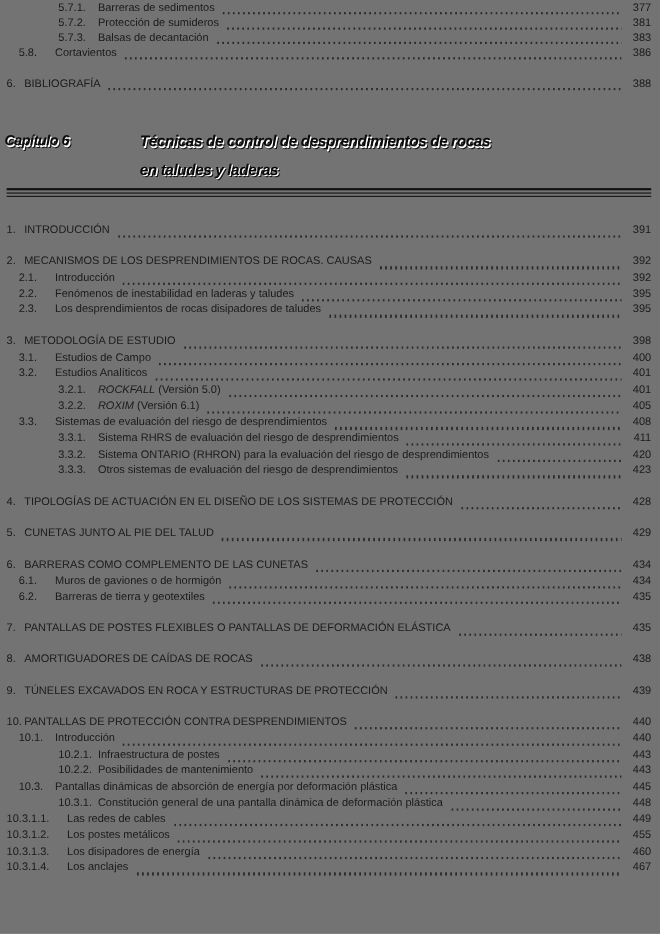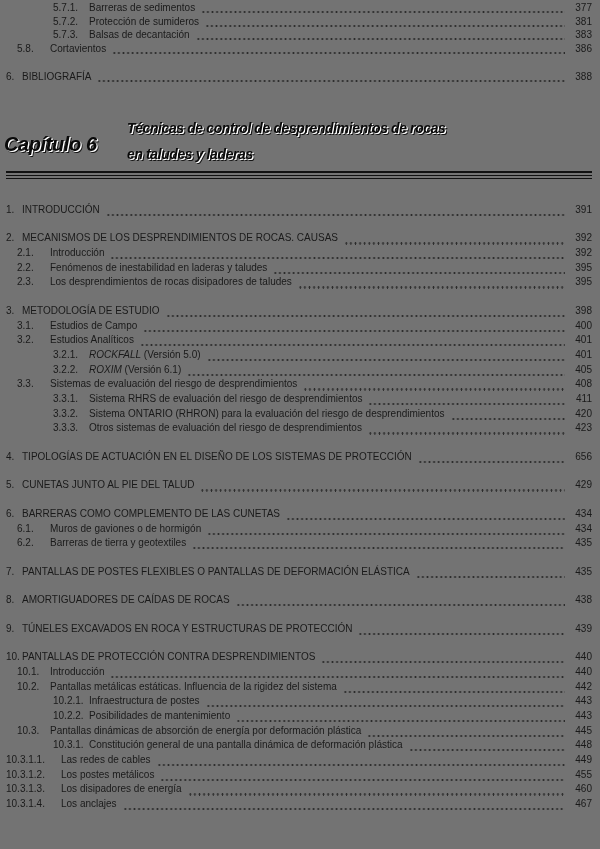--- a/index.html
+++ b/index.html
@@ -50,25 +50,24 @@
   .display {
     font-weight:bold;
     font-style:italic;
     letter-spacing:-0.4px;
     color:#0a0a0a;
     text-shadow:1.2px 1.2px 0 #ffffff, 2.1px 2.1px 0 #151515;
   }
   .chap-label {
     flex:none;
     width:123px;
-    font-size:20px;
+    font-size:13px;
     line-height:26px;
     margin-left:-2px;
     white-space:nowrap;
-    margin-top:16px;
   }
   .chap-title {
     font-size:14px;
     line-height:26px;
     white-space:nowrap;
   }
   .rule {
     margin-top:4px;
     height:4.5px;
     border-top:2.5px solid #111;
@@ -214,21 +213,21 @@
       <div class="row lvl3">
         <span class="num">3.3.3.</span>
         <span class="txt"><i class="em"></i><span>Otros sistemas de evaluación del riesgo de desprendimientos</span></span>
         <span class="leader"></span>
         <span class="pagenum">423</span>
       </div>
       <div class="row lvl1 gap">
         <span class="num">4.</span>
         <span class="txt"><i class="em"></i><span>TIPOLOGÍAS DE ACTUACIÓN EN EL DISEÑO DE LOS SISTEMAS DE PROTECCIÓN</span></span>
         <span class="leader"></span>
-        <span class="pagenum">656</span>
+        <span class="pagenum">428</span>
       </div>
       <div class="row lvl1 gap">
         <span class="num">5.</span>
         <span class="txt"><i class="em"></i><span>CUNETAS JUNTO AL PIE DEL TALUD</span></span>
         <span class="leader"></span>
         <span class="pagenum">429</span>
       </div>
       <div class="row lvl1 gap">
         <span class="num">6.</span>
         <span class="txt"><i class="em"></i><span>BARRERAS COMO COMPLEMENTO DE LAS CUNETAS</span></span>
@@ -269,26 +268,20 @@
         <span class="num">10.</span>
         <span class="txt"><i class="em"></i><span>PANTALLAS DE PROTECCIÓN CONTRA DESPRENDIMIENTOS</span></span>
         <span class="leader"></span>
         <span class="pagenum">440</span>
       </div>
       <div class="row lvl2">
         <span class="num">10.1.</span>
         <span class="txt"><i class="em"></i><span>Introducción</span></span>
         <span class="leader"></span>
         <span class="pagenum">440</span>
-      </div>
-      <div class="row lvl2">
-        <span class="num">10.2.</span>
-        <span class="txt"><i class="em"></i><span>Pantallas metálicas estáticas. Influencia de la rigidez del sistema</span></span>
-        <span class="leader"></span>
-        <span class="pagenum">442</span>
       </div>
       <div class="row lvl3">
         <span class="num">10.2.1.</span>
         <span class="txt"><i class="em"></i><span>Infraestructura de postes</span></span>
         <span class="leader"></span>
         <span class="pagenum">443</span>
       </div>
       <div class="row lvl3">
         <span class="num">10.2.2.</span>
         <span class="txt"><i class="em"></i><span>Posibilidades de mantenimiento</span></span>

